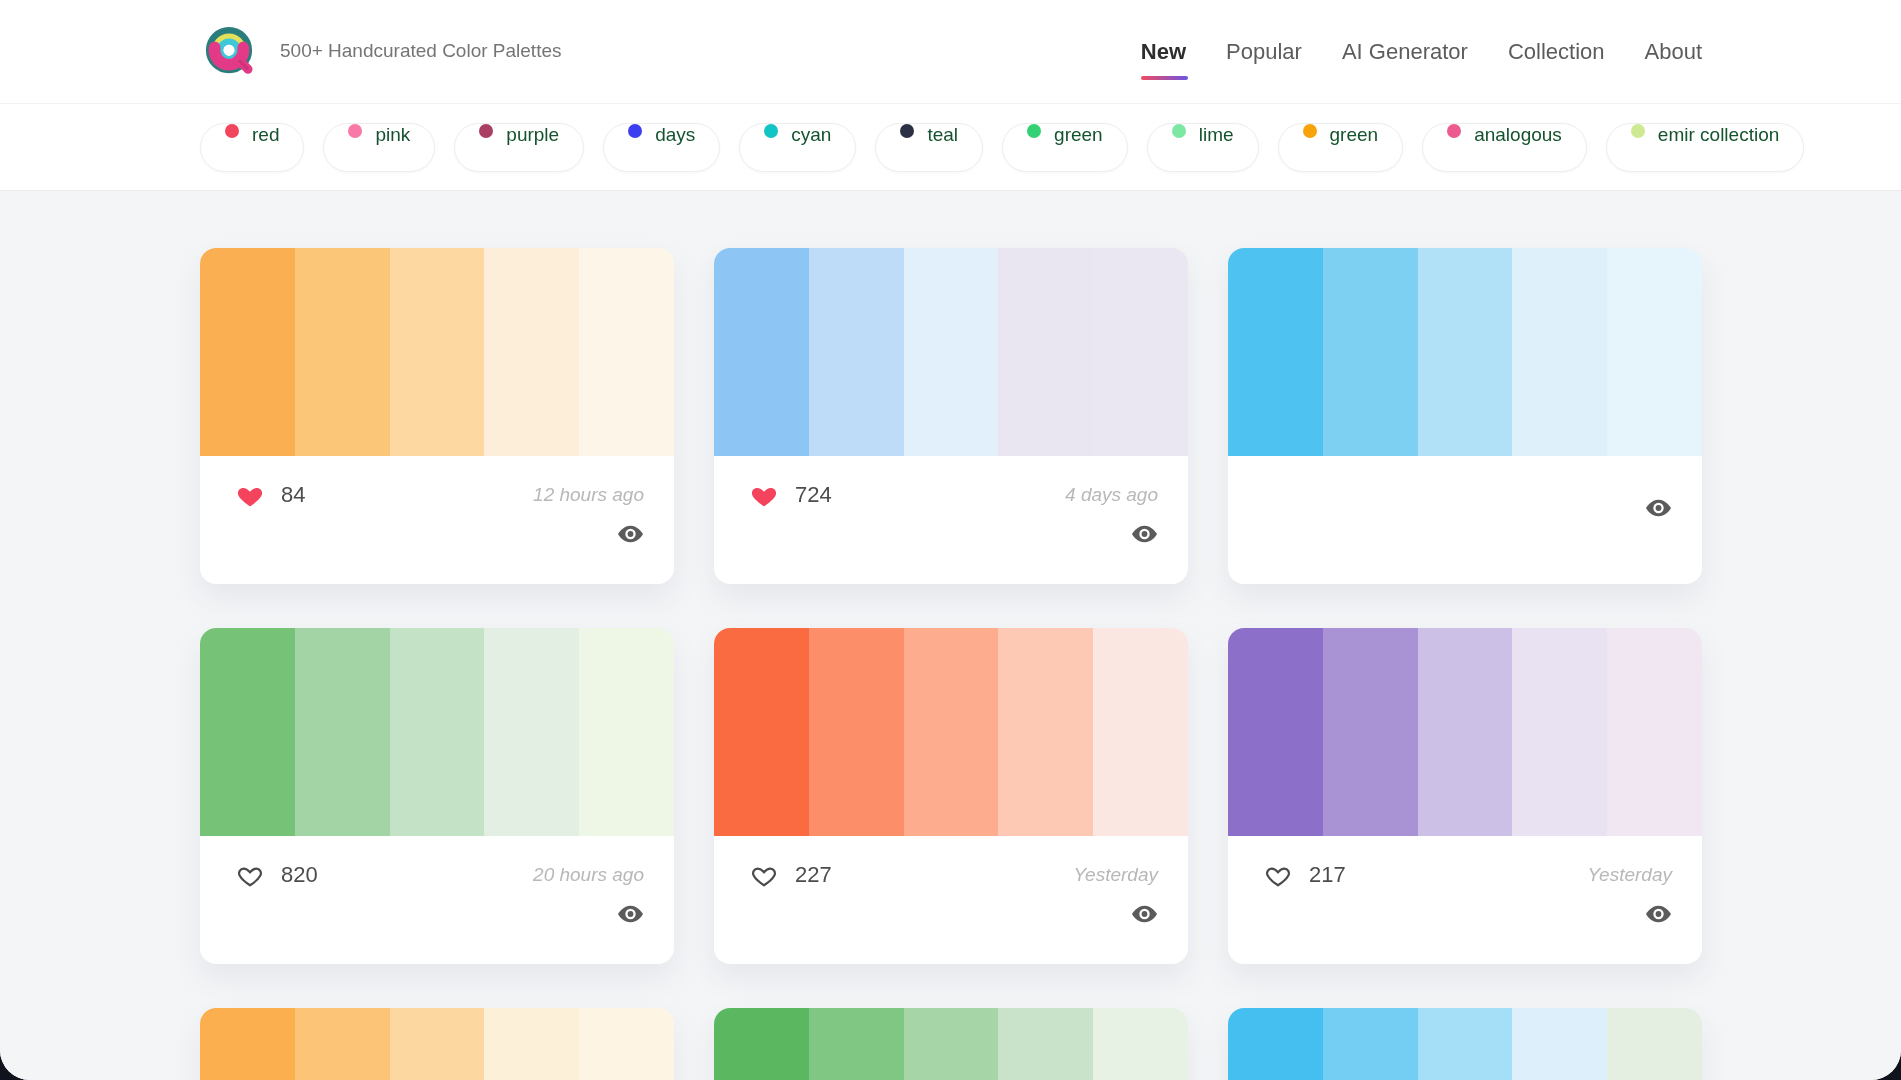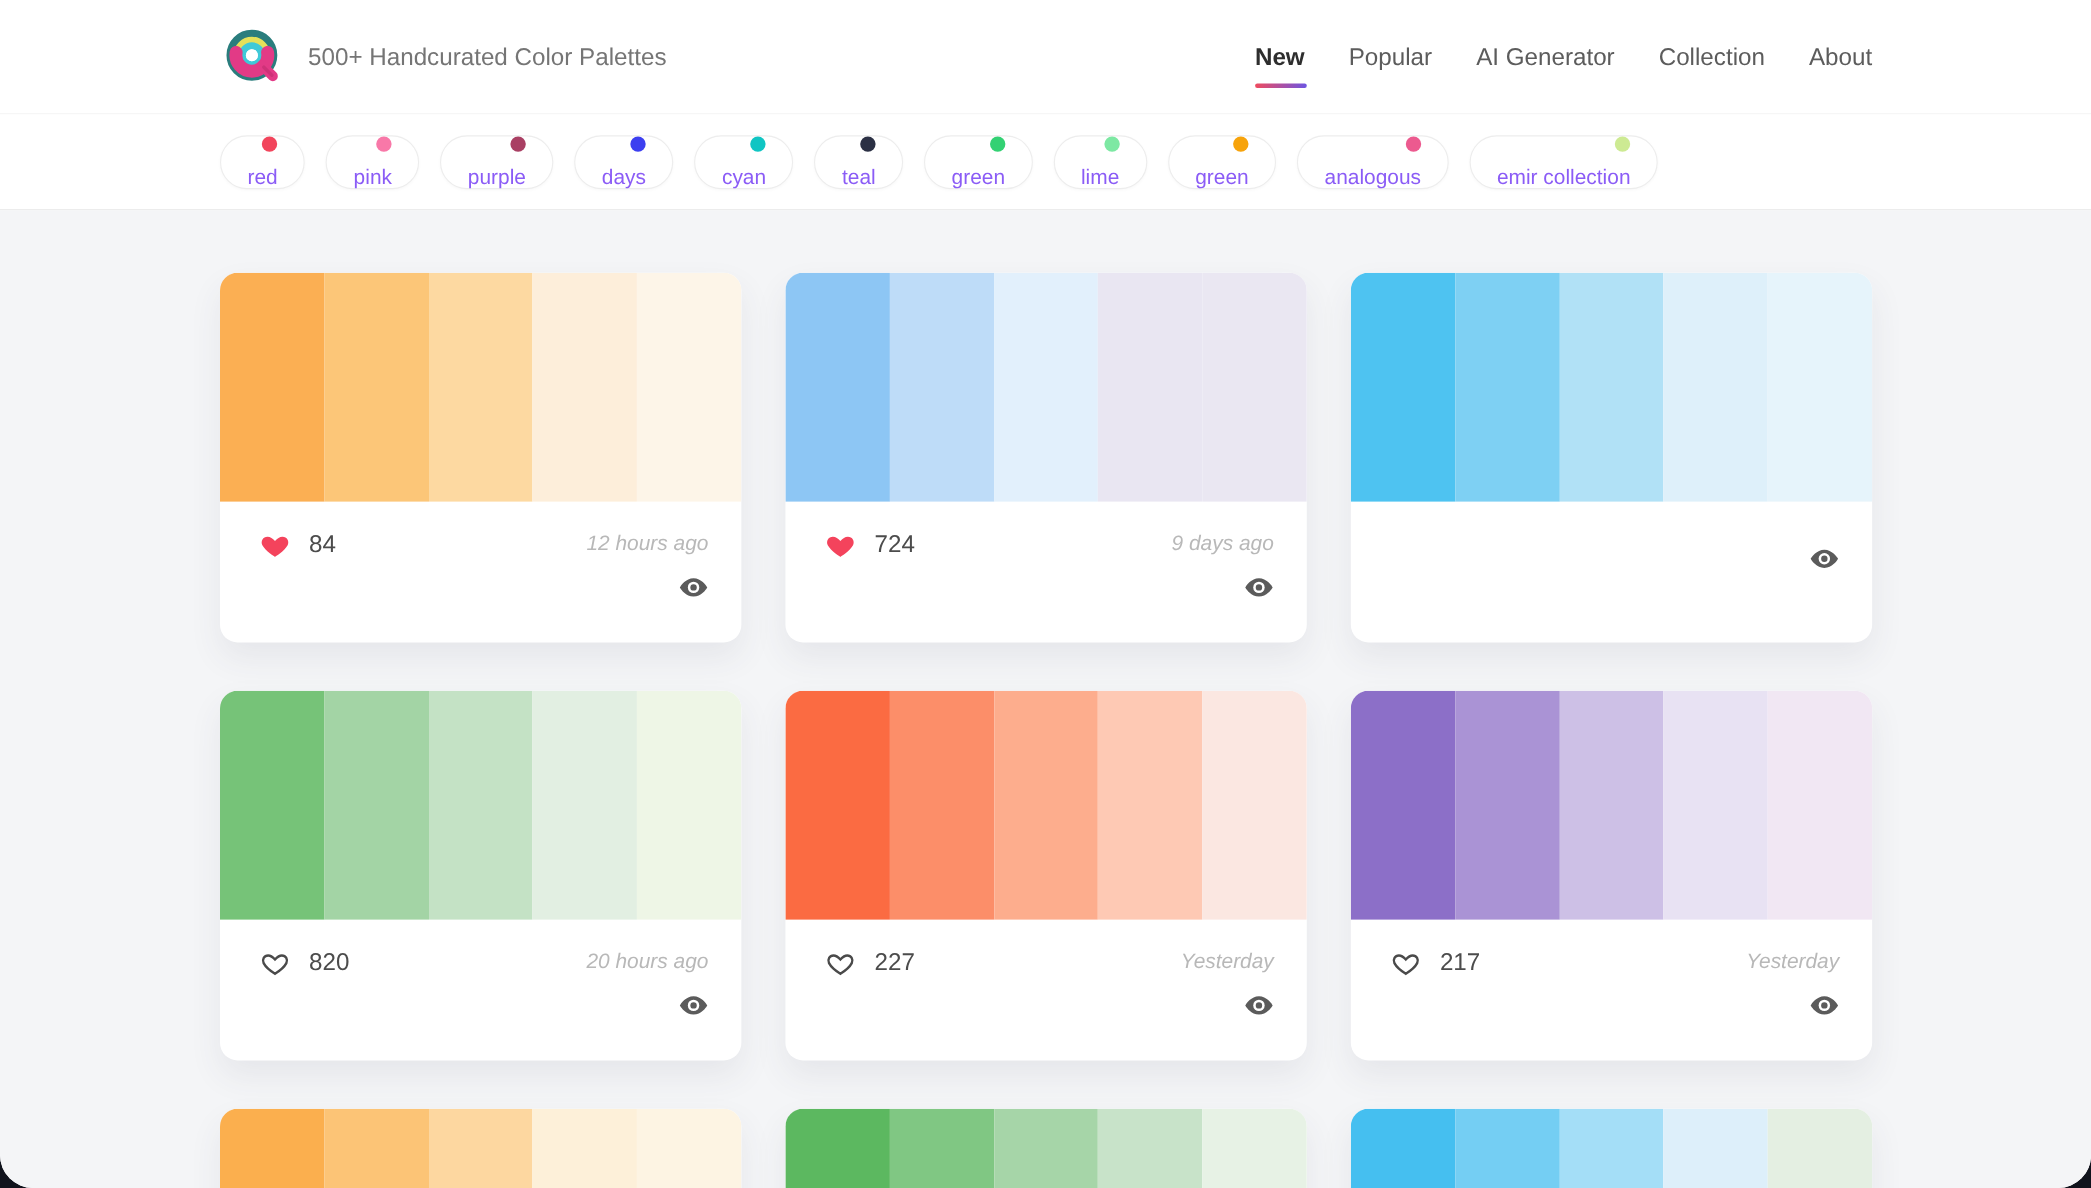--- a/index.html
+++ b/index.html
@@ -7,35 +7,35 @@
   body { background:#10131c; font-family:"Liberation Sans","DejaVu Sans",sans-serif; }
   .page { width:1901px; height:1080px; background:#fff; border-radius:0 0 30px 30px;
           overflow:hidden; display:flex; flex-direction:column; }
 
   
   header { height:104px; flex:0 0 104px; display:flex; align-items:center;
            padding:0 199px 0 200px; background:#fff; border-bottom:1px solid #f3f3f3; }
   .brand { display:flex; align-items:center; gap:22px; }
   .logo { width:58px; height:58px; cursor:pointer; }
   .logo svg { width:58px; height:58px; display:block; }
-  .titles { font-size:22px; color:#757575; line-height:1.62; }
+  .titles { font-size:19px; color:#757575; line-height:1.62; }
   nav { margin-left:auto; display:flex; align-items:center; gap:40px; }
   .nav-item { font-size:22px; color:#5c5c5c; cursor:pointer; position:relative; }
   .nav-item.active { color:#2e2e2e; font-weight:700; }
   .nav-item.active::after { content:""; position:absolute; left:0; right:-2px; bottom:-15px;
       height:4px; border-radius:2px;
       background:linear-gradient(90deg, var(--u1,#ef4b5f), var(--u2,#6d55e2)); }
 
   
   .filterbar { height:87px; flex:0 0 87px; background:#fff; display:flex; align-items:center;
                gap:19px; padding:0 200px; border-bottom:1px solid #ececec; }
   .chip { height:49px; border-radius:25px; border:1px solid #ededed; background:#fff;
-          display:inline-flex; align-items:flex-end; gap:13px; padding:0 24px;
-          font-size:19px; color:#8b5cf6; cursor:pointer; white-space:nowrap;
-          box-shadow:0 1px 3px rgba(0,0,0,0.03); font-family:inherit;flex-direction:column; }
+          display:inline-flex; align-items:flex-start; gap:13px; padding:0 24px;
+          font-size:19px; color:#14532d; cursor:pointer; white-space:nowrap;
+          box-shadow:0 1px 3px rgba(0,0,0,0.03); font-family:inherit; }
   .dot { width:14px; height:14px; border-radius:50%; flex:0 0 14px; }
 
   
   main { flex:1 1 auto; background:#f4f5f7; }
   .grid { margin:57px 199px 0 200px; display:grid;
           grid-template-columns:repeat(3,1fr); gap:44px 40px; }
   .card { height:336px; background:#fff; border-radius:16px; overflow:hidden;
           box-shadow:0 14px 30px rgba(60,60,90,0.08); cursor:pointer; }
   .swatches { display:flex; height:208px; }
   .swatch { flex:1; }
@@ -172,21 +172,21 @@
           <div class="card-footer">
             <div class="meta-row">
               <span class="likes">
                 <span style="line-height: 0;">
                   <svg viewBox="0 0 24 22">
                     <path d="M12 20.5S4.3 15.7 1.9 11.2C.3 7.8 2.4 4.3 6 4.3c2.3 0 4.1 1.3 6 3.4 1.9-2.1 3.7-3.4 6-3.4 3.6 0 5.7 3.5 4.1 6.9C19.7 15.7 12 20.5 12 20.5z" fill="#f4435c"></path>
                   </svg>
                 </span>
                 <span>724</span>
               </span>
-              <span class="time">9 days ago</span>
+              <span class="time">4 days ago</span>
             </div>
             <div class="view-row">
               <span class="view-btn">
                 <svg viewBox="0 0 26 20">
                   <path d="M13 2C6.2 2 1.9 8.6 1.7 8.9L1 10l.7 1.1C1.9 11.4 6.2 18 13 18s11.1-6.6 11.3-6.9L25 10l-.7-1.1C24.1 8.6 19.8 2 13 2z" fill="#5b5b5b"></path>
                   <circle cx="13" cy="10" r="5" fill="#fff"></circle>
                   <circle cx="13" cy="10" r="2.8" fill="#5b5b5b"></circle>
                 </svg>
               </span>
             </div>

